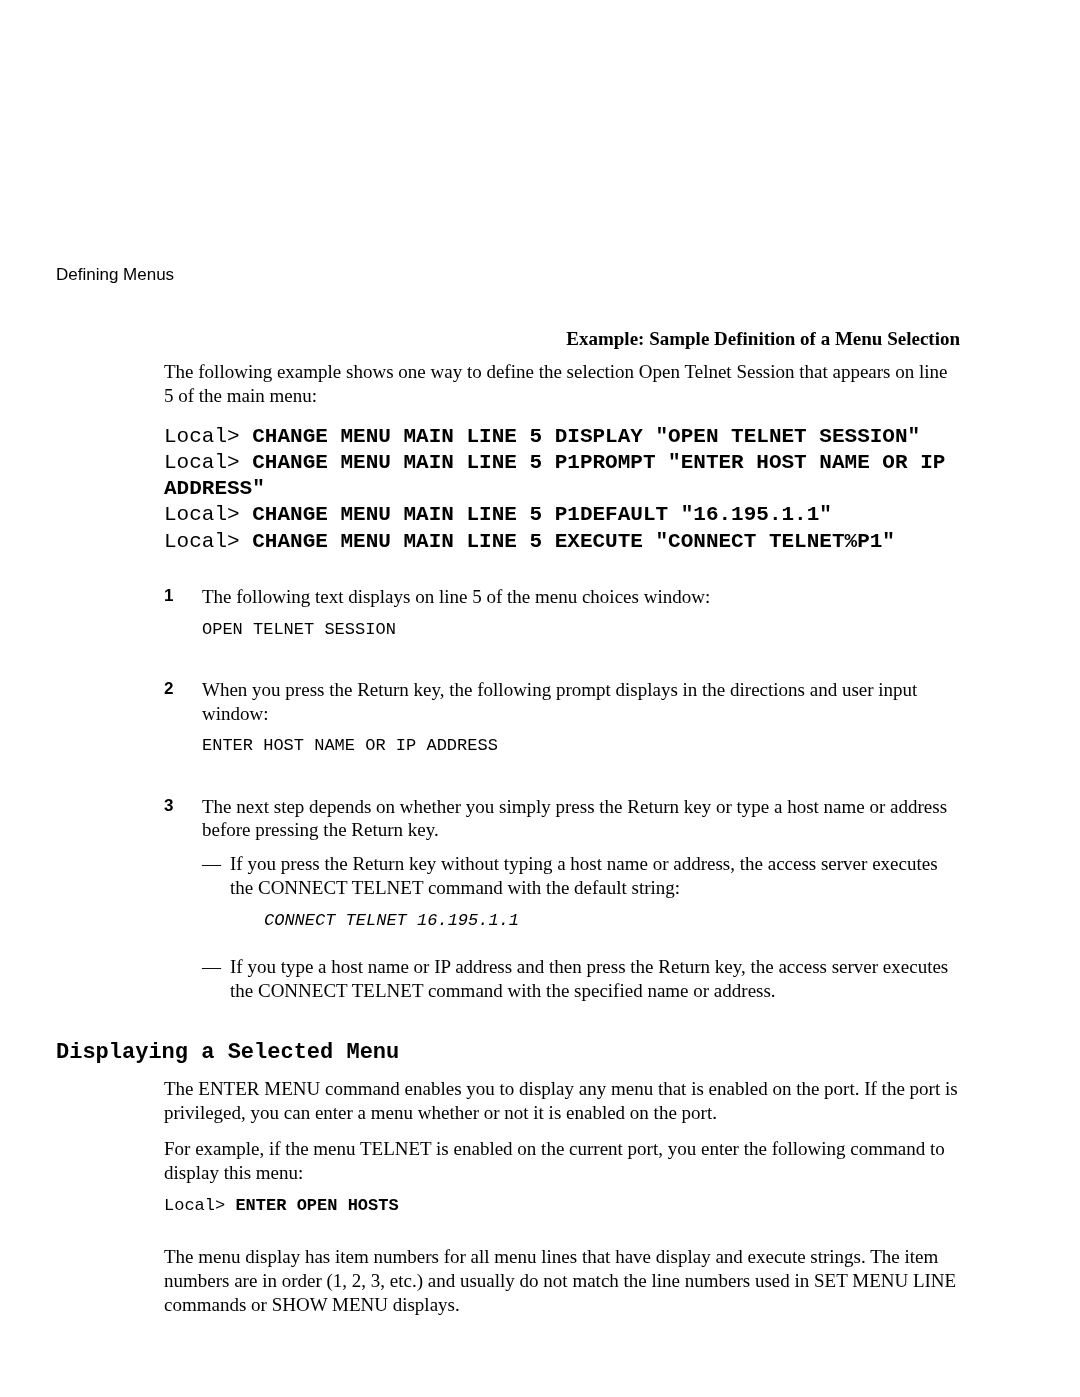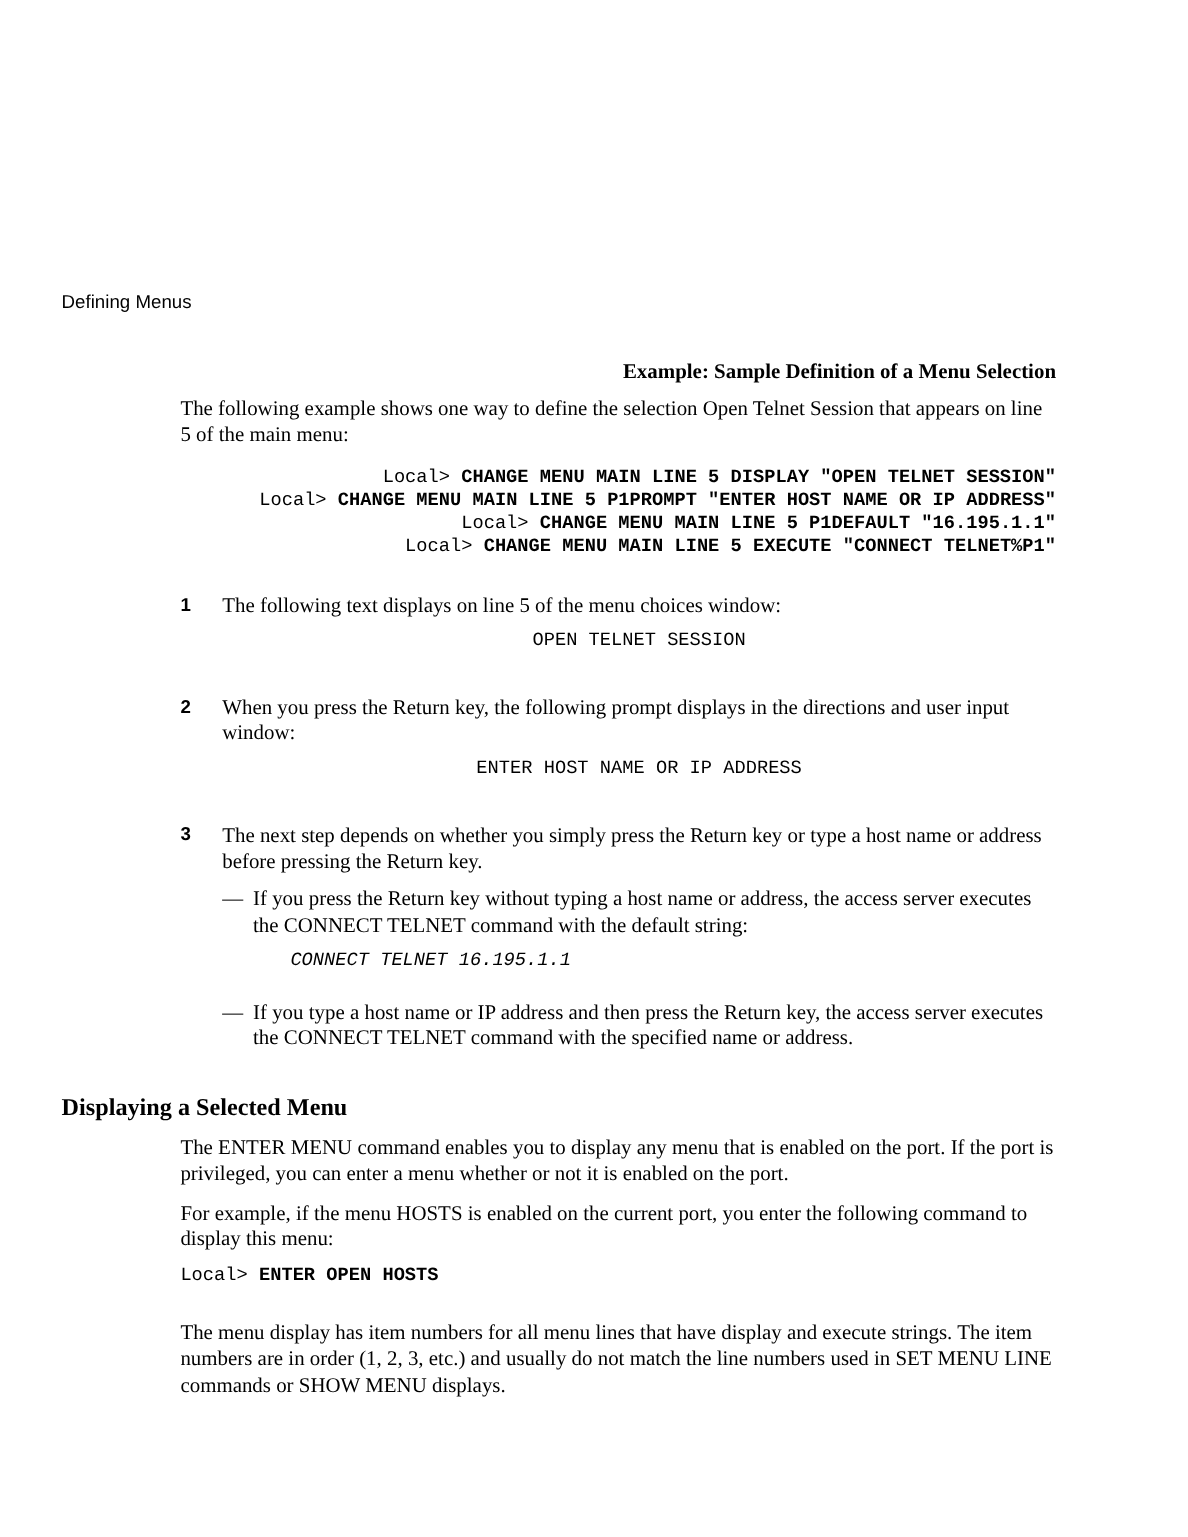--- a/index.html
+++ b/index.html
@@ -27,26 +27,25 @@
       margin-bottom: 10px;
       text-align: right;
     }
     .para {
       font-size: 19px;
       line-height: 1.25;
       margin-bottom: 12px;
     }
     .code-block {
       font-family: "Courier New", Courier, monospace;
-      font-size: 17px;
+      font-size: 21px;
       line-height: 1.25;
       white-space: pre-wrap;
       margin-bottom: 30px;
       margin-top: 16px;
-      text-align: right;
     }
     .prompt {
       font-family: "Courier New", Courier, monospace;
       font-weight: normal;
     }
     .cmd {
       font-family: "Courier New", Courier, monospace;
       font-weight: bold;
     }
     .ol { margin-top: 6px; }
@@ -57,34 +56,33 @@
       font-size: 17px;
       width: 38px;
       flex-shrink: 0;
       padding-top: 1px;
     }
     .ol-body { flex: 1; font-size: 19px; line-height: 1.25; }
     .mono-line {
       font-family: "Courier New", Courier, monospace;
       font-size: 17px;
       margin: 10px 0 26px 0;
-      text-align: center;
     }
     .ul { margin-top: 10px; }
     .ul-item { display: flex; margin-bottom: 10px; }
     .ul-bullet { width: 28px; flex-shrink: 0; font-size: 19px; }
     .ul-body { flex: 1; font-size: 19px; line-height: 1.25; }
     .mono-inner {
       font-family: "Courier New", Courier, monospace;
       font-size: 17px;
       margin: 10px 0 14px 34px;
       font-style: italic;
     }
     .h2 {
-      font-family: Liberation Serif, serif;
+      font-family: Liberation Mono, monospace;
       font-weight: bold;
       font-size: 22px;
       margin: 28px 0 12px 0;
     }
     .inline-code-block {
       font-family: "Courier New", Courier, monospace;
       font-size: 17px;
       margin: 6px 0 30px 0;
     }
   </style>
@@ -141,18 +139,18 @@
             </div>
           </div>
         </div>
       </div>
     </div>
   </div>
 
   <div class="h2">Displaying a Selected Menu</div>
   <div class="content">
     <div class="para">The ENTER MENU command enables you to display any menu that is enabled on the port. If the port is privileged, you can enter a menu whether or not it is enabled on the port.</div>
-    <div class="para">For example, if the menu HOSTS is enabled on the current port, you enter the following command to display this menu:</div>
+    <div class="para">For example, if the menu TELNET is enabled on the current port, you enter the following command to display this menu:</div>
     <div class="inline-code-block"><span class="prompt">Local&gt;</span> <span class="cmd">ENTER OPEN HOSTS</span></div>
     <div class="para">The menu display has item numbers for all menu lines that have display and execute strings. The item numbers are in order (1, 2, 3, etc.) and usually do not match the line numbers used in SET MENU LINE commands or SHOW MENU displays.</div>
   </div>
 
 </div>
 
 </body></html>

